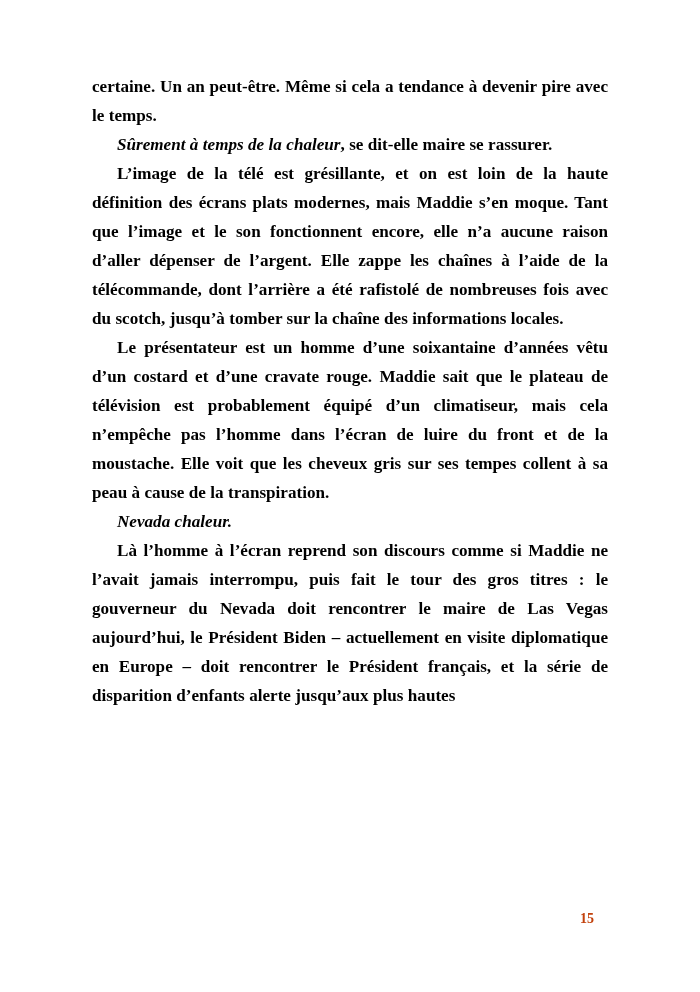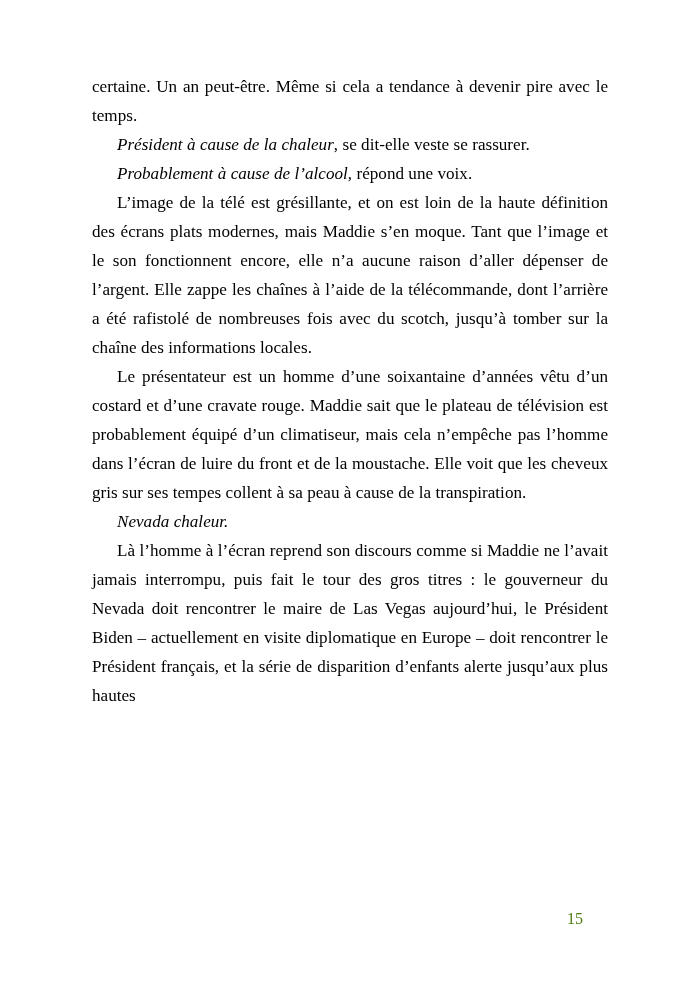--- a/index.html
+++ b/index.html
@@ -18,20 +18,21 @@
   }
 
   #page {
     position: absolute;
     left: 0;
     top: 0;
     width: 700px;
     height: 992px;
     background: #ffffff;
     overflow: hidden;
+    font-weight: bold;
   }
 
   #text-column {
     position: absolute;
     left: 92px;
     top: 72px;
     width: 516px;
   }
 
   .para {
@@ -62,36 +63,35 @@
 
   .ro {
     font-style: normal;
   }
 
   #folio {
     position: absolute;
     right: 93px;
     top: 909px;
     width: 40px;
-    text-align: left;
-    font-size: 16px;
+    text-align: center;
+    font-size: 14px;
     line-height: 20px;
     font-family: "Liberation Serif", "DejaVu Serif", serif;
-    color: #4d7c0f;
+    color: #c2410c;
   }
 </style>
 </head>
 <body>
 
 <div id="page">
 
   <div id="text-column">
       <p class="para no-indent"><span class="ro">certaine. Un an peut-être. Même si cela a tendance à devenir pire avec le temps.</span></p>
-      <p class="para"><span class="it">Président à cause de la chaleur</span><span class="ro">, se dit-elle veste se rassurer.</span></p>
-      <p class="para"><span class="it">Probablement à cause de l’alcool</span><span class="ro">, répond une voix.</span></p>
+      <p class="para"><span class="it">Sûrement à temps de la chaleur</span><span class="ro">, se dit-elle maire se rassurer.</span></p>
       <p class="para"><span class="ro">L’image de la télé est grésillante, et on est loin de la haute définition des écrans plats modernes, mais Maddie s’en moque. Tant que l’image et le son fonctionnent encore, elle n’a aucune raison d’aller dépenser de l’argent. Elle zappe les chaînes à l’aide de la télécommande, dont l’arrière a été rafistolé de nombreuses fois avec du scotch, jusqu’à tomber sur la chaîne des informations locales.</span></p>
       <p class="para"><span class="ro">Le présentateur est un homme d’une soixantaine d’années vêtu d’un costard et d’une cravate rouge. Maddie sait que le plateau de télévision est probablement équipé d’un climatiseur, mais cela n’empêche pas l’homme dans l’écran de luire du front et de la moustache. Elle voit que les cheveux gris sur ses tempes collent à sa peau à cause de la transpiration.</span></p>
       <p class="para"><span class="it">Nevada chaleur.</span></p>
       <p class="para"><span class="ro">Là l’homme à l’écran reprend son discours comme si Maddie ne l’avait jamais interrompu, puis fait le tour des gros titres : le gouverneur du Nevada doit rencontrer le maire de Las Vegas aujourd’hui, le Président Biden – actuellement en visite diplomatique en Europe – doit rencontrer le Président français, et la série de disparition d’enfants alerte jusqu’aux plus hautes</span></p>
     </div>
 
   <div id="folio">15</div>
 
 </div>
 

